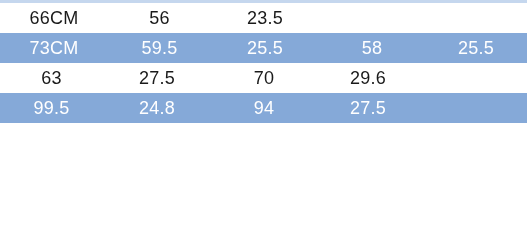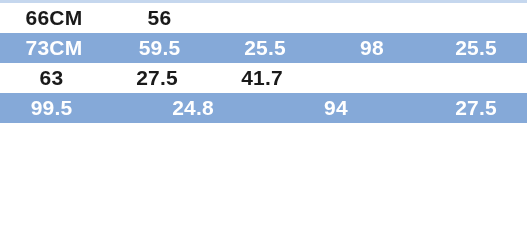--- a/index.html
+++ b/index.html
@@ -41,25 +41,24 @@
     height: 30px;
     box-sizing: border-box;
   }
   .t-row.odd {
     background: #ffffff;
     color: #1a1a1a;
   }
   .t-row.even {
     background: #85a9d8;
     color: #ffffff;
-    justify-content: space-between;
   }
   .t-cell {
-    font-size: 21px;
-    font-weight: 700;
+    font-size: 18px;
+    font-weight: 400;
     letter-spacing: 0.2px;
     text-align: center;
     line-height: 30px;
     white-space: nowrap;
     box-sizing: border-box;
   }
   .c0 { width: 108px; text-align: center; }
   .c1 { width: 103px; }
   .c2 { width: 108px; }
   .c3 { width: 106px; }
@@ -70,34 +69,36 @@
 
 <div id="size-table">
 
   <div class="top-rule"></div>
 
   <div class="table-body">
 
     <div class="t-row odd">
       <div class="t-cell c0">66CM</div>
       <div class="t-cell c1">56</div>
+      <div class="t-cell c2">23.5</div>
     </div>
 
     <div class="t-row even">
       <div class="t-cell c0">73CM</div>
       <div class="t-cell c1">59.5</div>
       <div class="t-cell c2">25.5</div>
-      <div class="t-cell c3">98</div>
+      <div class="t-cell c3">58</div>
       <div class="t-cell c4">25.5</div>
     </div>
 
     <div class="t-row odd">
       <div class="t-cell c1">63</div>
       <div class="t-cell c2">27.5</div>
-      <div class="t-cell c4">41.7</div>
+      <div class="t-cell c3">70</div>
+      <div class="t-cell c4">29.6</div>
     </div>
 
     <div class="t-row even">
       <div class="t-cell c1">99.5</div>
       <div class="t-cell c2">24.8</div>
       <div class="t-cell c3">94</div>
       <div class="t-cell c4">27.5</div>
     </div>
 
   </div>

